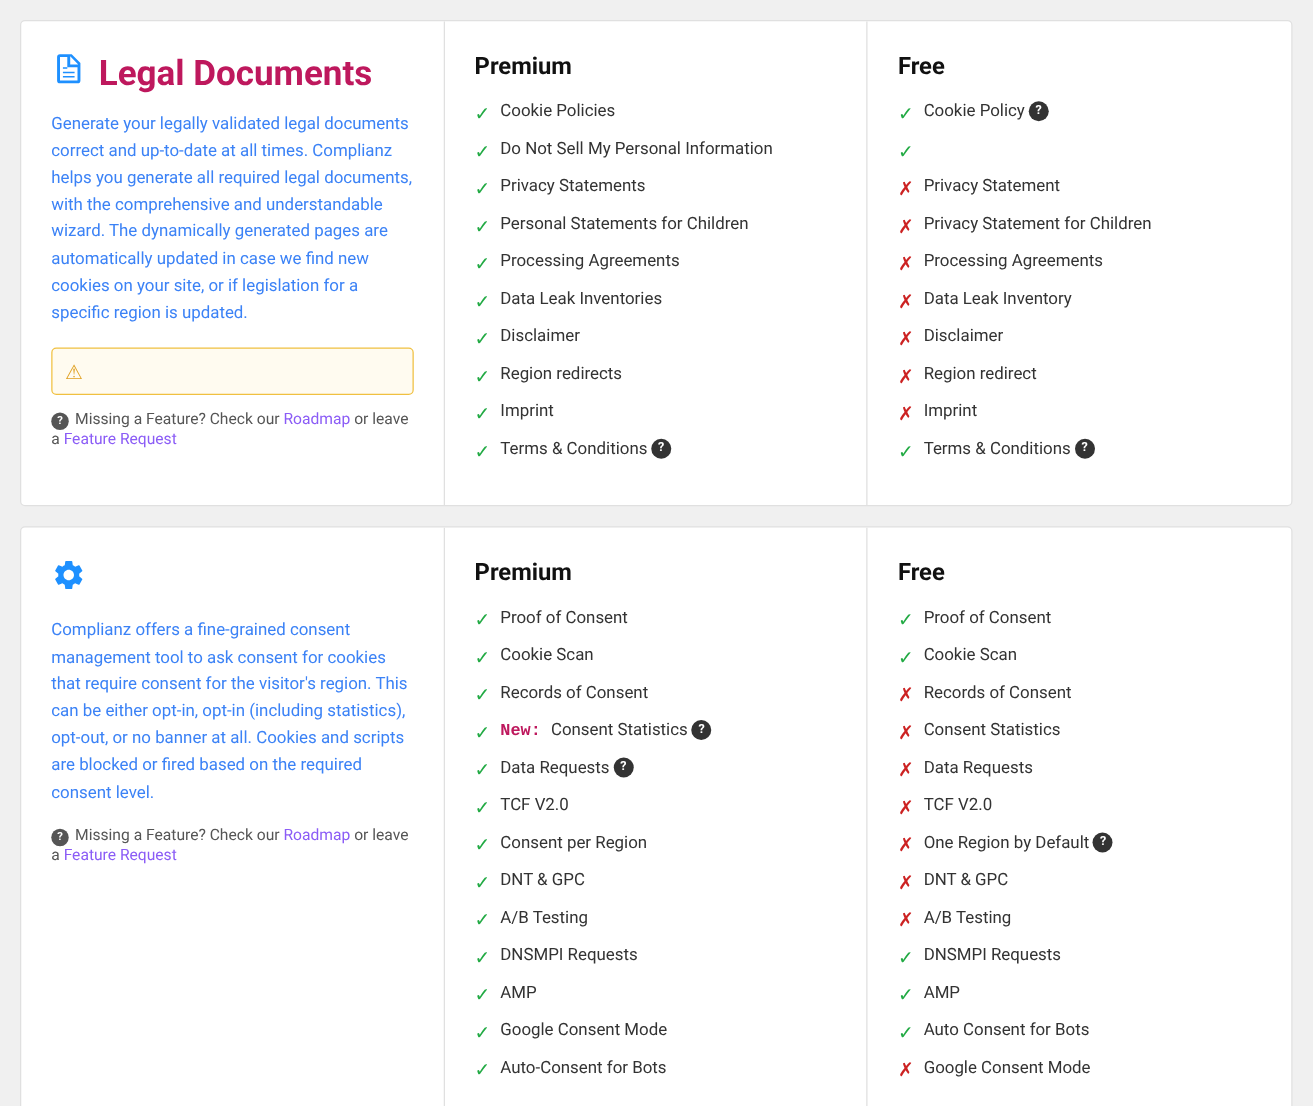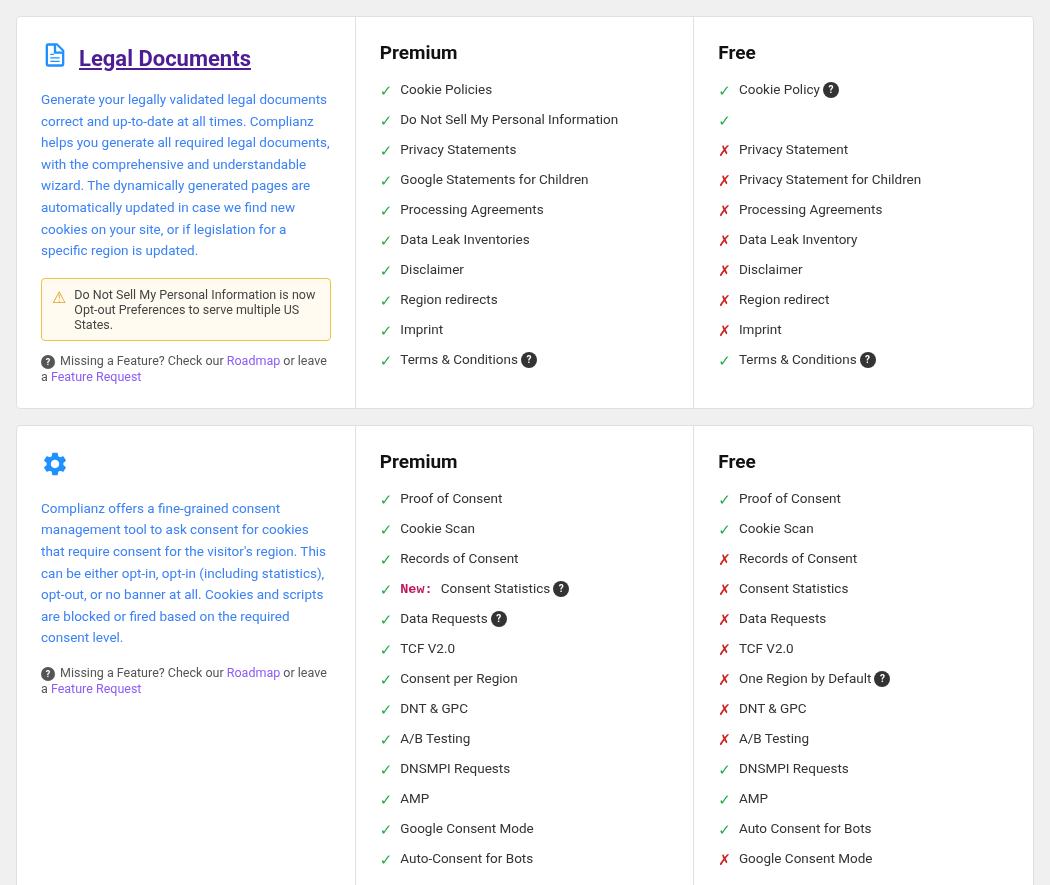--- a/index.html
+++ b/index.html
@@ -27,24 +27,23 @@
       padding: 24px;
       border-right: 1px solid #e0e0e0;
     }
     .section-title {
       display: flex;
       align-items: center;
       gap: 10px;
       margin-bottom: 14px;
     }
     .section-title h2 {
-      font-size: 22px;
+      font-size: 28px;
       font-weight: 700;
-      color: #4c1d95;
-      text-decoration: underline;
+      color: #be185d;
     }
     .section-icon {
       font-size: 24px;
       color: #1e90ff;
     }
     .section-desc {
       color: #3b82f6;
       line-height: 1.6;
       margin-bottom: 16px;
       font-size: 13.5px;
@@ -140,42 +139,41 @@
       <div class="section-info">
         <div class="section-title">
           <span class="section-icon"><svg width="28" height="28" viewBox="0 0 24 24" fill="#1e90ff" xmlns="http://www.w3.org/2000/svg">
               <path d="M14 2H6a2 2 0 0 0-2 2v16a2 2 0 0 0 2 2h12a2 2 0 0 0 2-2V8l-6-6zm-1 1.5L18.5 9H13V3.5zM6 20V4h5v7h7v9H6zm2-6h8v1H8v-1zm0 3h8v1H8v-1zm0-6h3v1H8v-1z"></path>
             </svg></span>
           <h2>Legal Documents</h2>
         </div>
         <p class="section-desc">Generate your legally validated legal documents correct and up-to-date at all times. Complianz helps you generate all required legal documents, with the comprehensive and understandable wizard. The dynamically generated pages are automatically updated in case we find new cookies on your site, or if legislation for a specific region is updated.</p>
         <div class="notice-box">
           <span class="notice-icon">⚠</span>
-          <span>Do Not Sell My Personal Information is now Opt-out Preferences to serve multiple US States.</span>
         </div>
         <div class="missing-feature"><span style="display: inline-flex; align-items: center; justify-content: center; width: 14px; height: 14px; border-radius: 50%; background: rgb(85, 85, 85); color: rgb(255, 255, 255); font-size: 9px; font-weight: bold; margin-right: 5px;">?</span><span>Missing a Feature? Check our </span><a href="#">Roadmap</a><span> or leave a </span><a href="#">Feature Request</a></div>
       </div>
       <div class="feature-col">
         <div class="col-title">Premium</div>
         <ul class="feature-list">
           <li>
             <span class="check-icon">✓</span>
             <span>Cookie Policies</span>
           </li>
           <li>
             <span class="check-icon">✓</span>
             <span>Do Not Sell My Personal Information</span>
           </li>
           <li>
             <span class="check-icon">✓</span>
             <span>Privacy Statements</span>
           </li>
           <li>
             <span class="check-icon">✓</span>
-            <span>Google Statements for Children</span>
+            <span>Personal Statements for Children</span>
           </li>
           <li>
             <span class="check-icon">✓</span>
             <span>Processing Agreements</span>
           </li>
           <li>
             <span class="check-icon">✓</span>
             <span>Data Leak Inventories</span>
           </li>
           <li>

